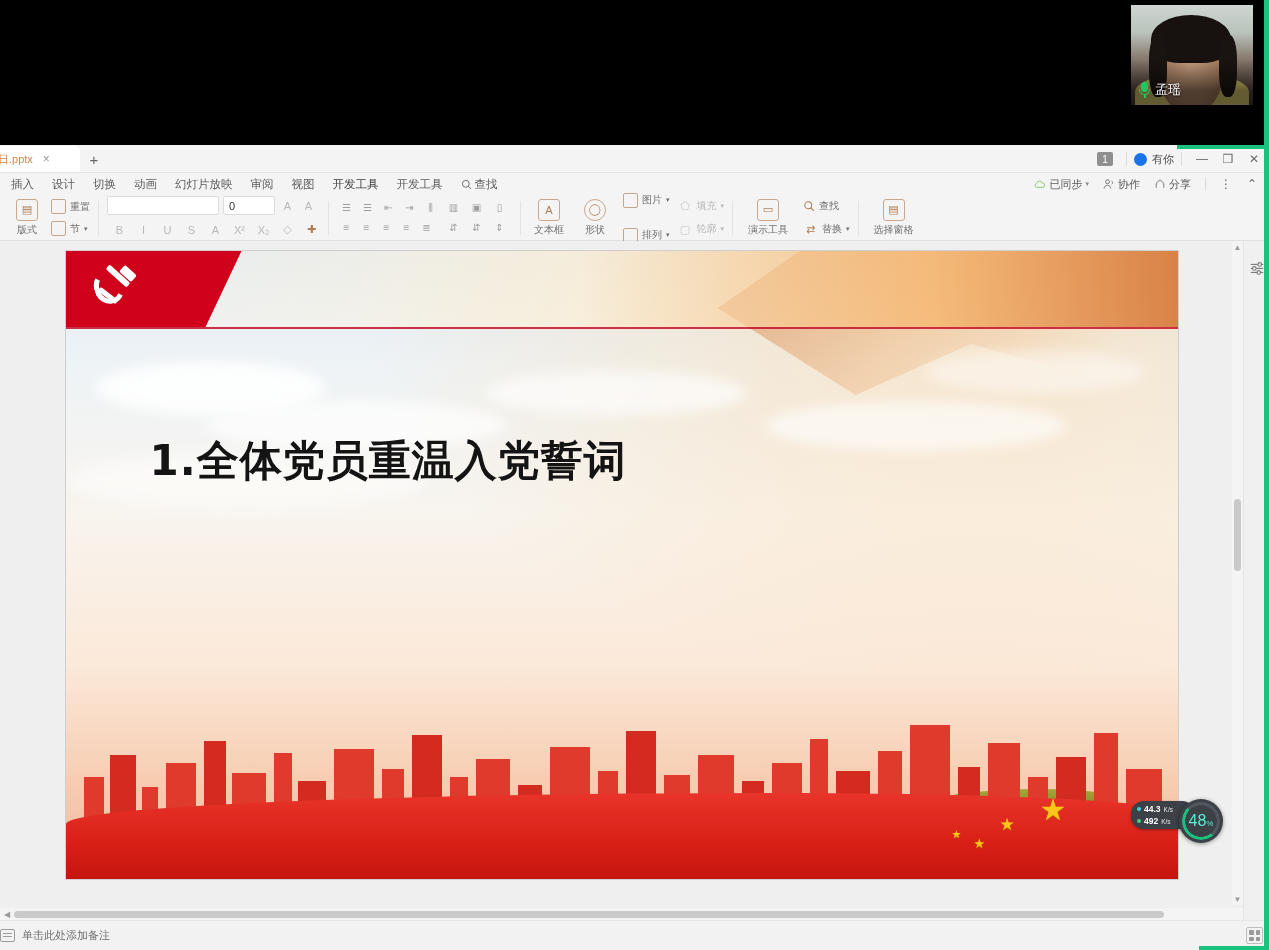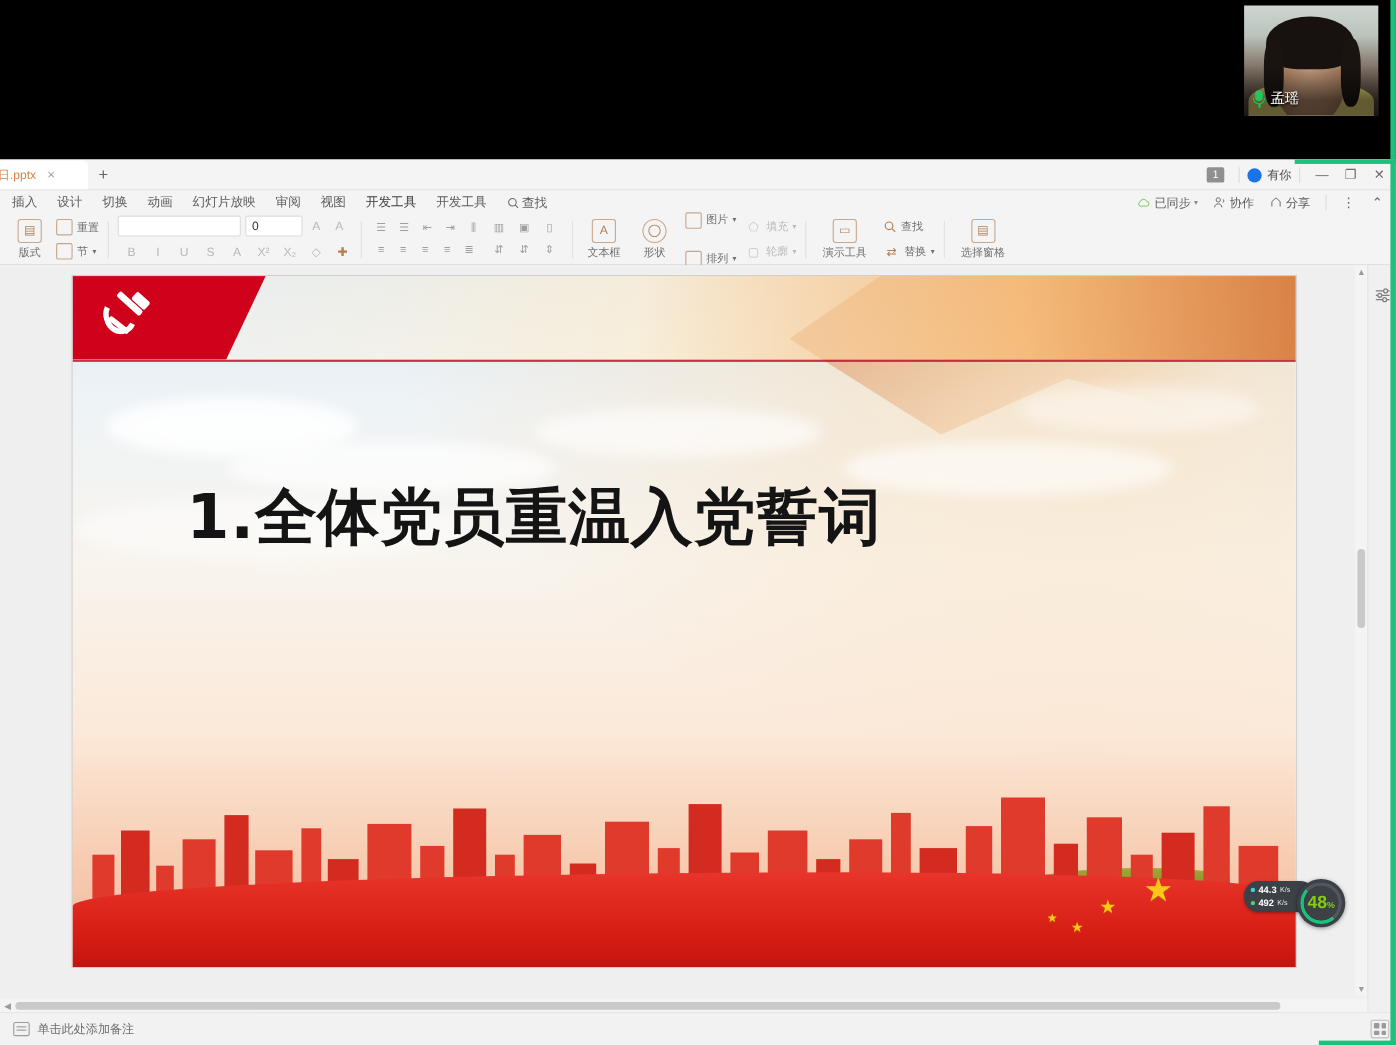--- a/index.html
+++ b/index.html
@@ -188,21 +188,21 @@
   }
   .hdr-rule { position:absolute; left:0; top:76px; width:100%; height:2px; background:#c6102a; opacity:.85; }
 
   
   .slide-body { position:absolute; left:0; top:0; width:100%; height:100%; }
   .bullet {
     position:absolute; color:#141414; font-weight:bold;
     font-family: "DejaVu Sans", "Liberation Sans", sans-serif;
     letter-spacing: 1px; white-space: nowrap;
   }
-  .bullet-1 { left: 104px; top: 182px; font-size: 56px; }
+  .bullet-1 { left: 84px; top: 182px; font-size: 42px; }
   .bullet-2 { left: 92px; top: 292px; font-size: 42px; }
 
   
   .skyline { position:absolute; left:0; bottom:0; width:100%; height: 160px; }
   .sky-red {
     position:absolute; left:0; bottom:0; width:100%; height: 86px;
     background: linear-gradient(180deg,#e8342a 0%, #d81f16 60%, #c4150e 100%);
     border-radius: 70% 40% 0 0 / 34px 22px 0 0;
   }
   .bld { position:absolute; bottom: 58px; background:#e03a2d; }
@@ -231,21 +231,21 @@
   .hscroll {
     position:absolute; left:0; right:26px; bottom: 30px; height: 12px; background:#f4f4f4;
     display:flex; align-items:center;
   }
   .hscroll .thumb { position:absolute; left:14px; width: 1150px; height:7px; background:#c9c9c9; border-radius:4px; }
   .hs-arrow { width:14px; height:12px; display:flex; align-items:center; justify-content:center; font-size:8px; color:#9a9a9a; }
 
   
   .notesbar {
     position:absolute; left:0; right:0; bottom: 0; height: 30px; background:#f2f2f2;
-    display:flex; align-items:center; padding-left: 12px; gap: 7px; border-top:1px solid #e6e6e6;
+    display:flex; align-items:center; padding-left: 0; gap: 7px; border-top:1px solid #e6e6e6;
   }
   .note-icon { width:15px; height:13px; border:1.1px solid #9c9c9c; border-radius:2px; position:relative; }
   .note-icon:before { content:""; position:absolute; left:2px; top:3px; width:9px; height:1px; background:#9c9c9c; box-shadow:0 3px 0 #9c9c9c; }
   .note-text { font-size: 11px; color:#6d6d6d; }
   .notesbar-right { margin-left:auto; display:flex; align-items:center; padding-right:6px; }
   .grid-icon { width:17px; height:17px; border:1px solid #bdbdbd; border-radius:2px; display:grid; grid-template-columns:1fr 1fr; gap:2px; padding:2px; }
   .grid-icon i { background:#9a9a9a; border-radius:1px; }
 
   
   .share-border-r { position:absolute; right:0; top:0; width:5px; height:950px; background:#19c37d; }
@@ -267,21 +267,21 @@
     position:absolute; left: 48px; top:-2px; width: 44px; height: 44px; border-radius:50%;
     background:#3c4047; display:flex; align-items:center; justify-content:center;
     box-shadow: 0 1px 4px rgba(0,0,0,.4);
   }
   .net-gauge .ring {
     position:absolute; inset:3px; border-radius:50%;
     background: conic-gradient(from 140deg, #19c37d 0% 48%, rgba(255,255,255,.12) 48% 100%);
     -webkit-mask: radial-gradient(circle, transparent 58%, #000 60%);
             mask: radial-gradient(circle, transparent 58%, #000 60%);
   }
-  .net-gauge .val { font-size: 16px; color:#84cc16; font-weight:bold; position:relative;text-align:center; }
+  .net-gauge .val { font-size: 16px; color:#5eead4; font-weight:normal; position:relative;text-align:center; }
   .net-gauge .pct { font-size: 8px; }
 </style>
 </head>
 <body>
 
 <div id="app">
 
   <div class="video-region">
     <div class="self-view">
       <div class="sv-body"></div>

